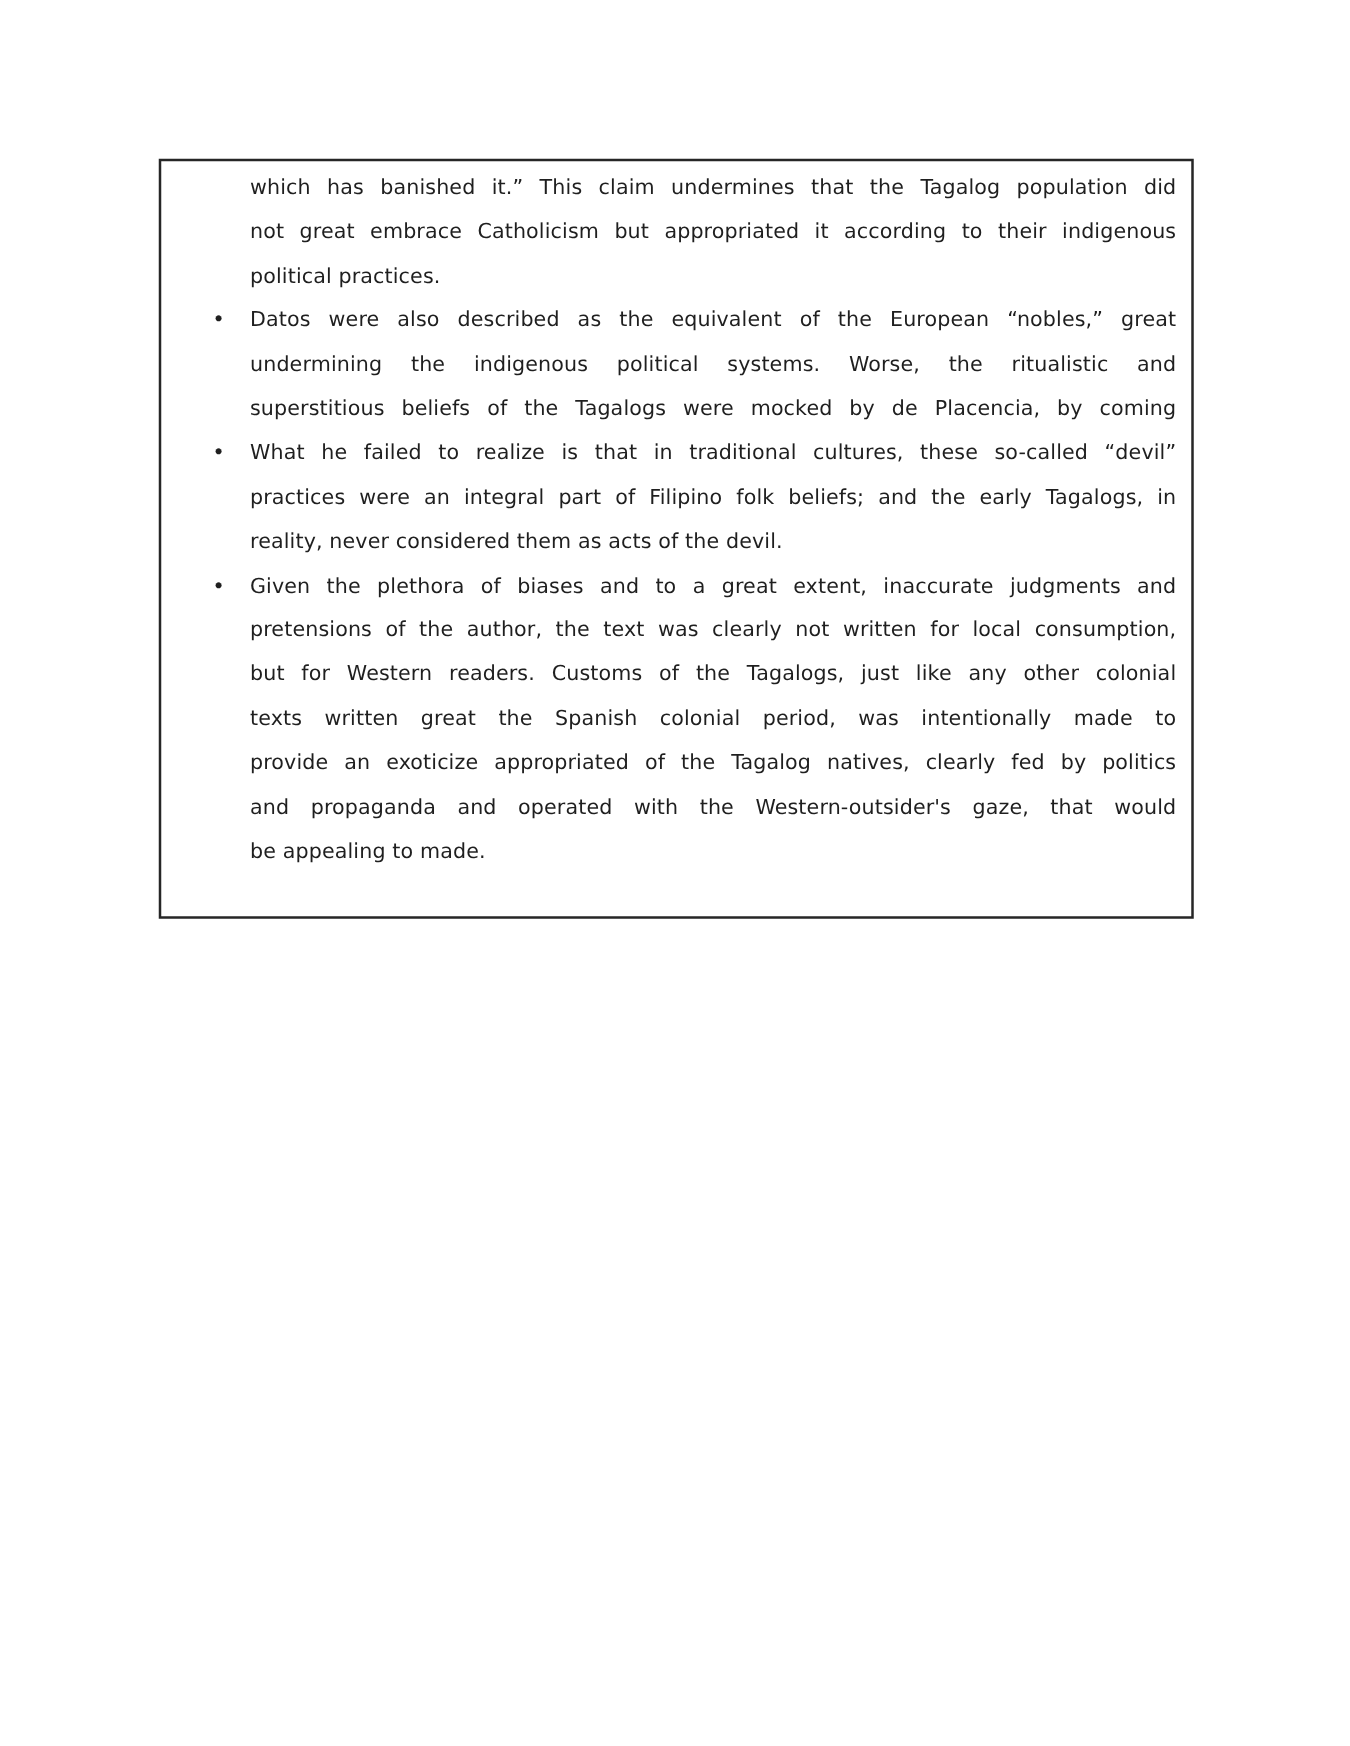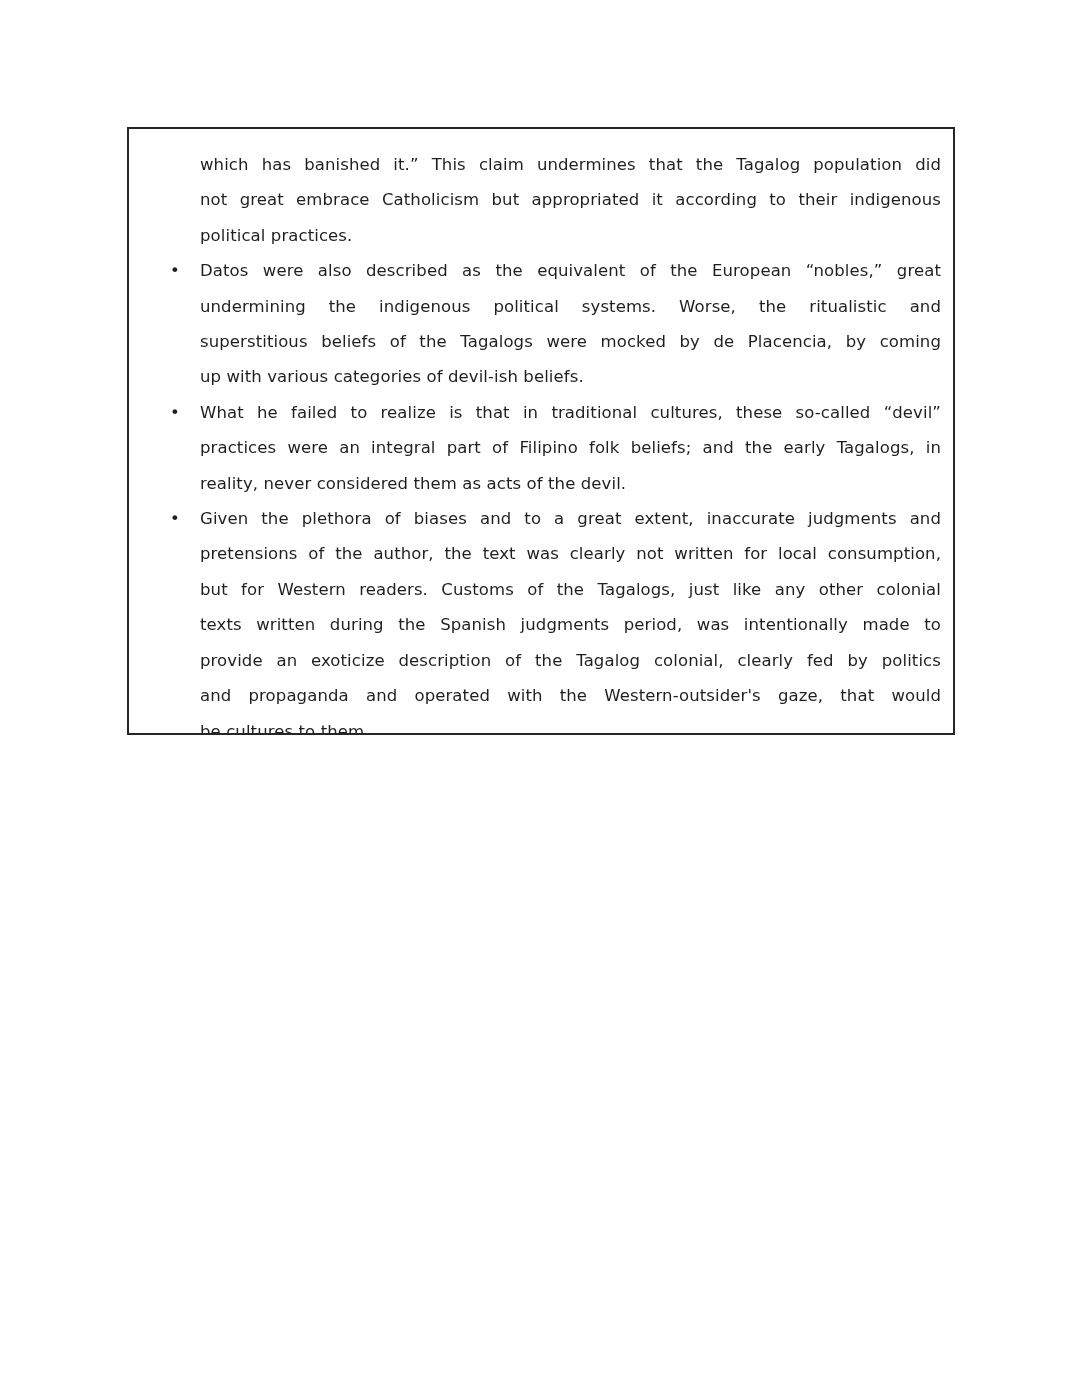--- a/index.html
+++ b/index.html
@@ -16,21 +16,21 @@
     color: #1f1f1f;
   }
   .content-box {
     position: absolute;
     left: 127px;
     top: 127px;
     width: 828px;
     height: 608px;
     box-sizing: border-box;
     border: 2px solid #262626;
-    padding: 18px 12px 0 10px;
+    padding: 3px 12px 0 10px;
     overflow: hidden;
     background: #ffffff;
   }
   .item {
     position: relative;
     padding-left: 61px;
   }
   .item .bullet {
     position: absolute;
     left: 31px;
@@ -65,40 +65,39 @@
             <div class="line last">political practices.</div>
           </div>
   </div>
 
   <div class="item">
     <span class="bullet">•</span>
     <div class="lines">
             <div class="line">Datos were also described as the equivalent of the European “nobles,” great</div>
             <div class="line">undermining the indigenous political systems. Worse, the ritualistic and</div>
             <div class="line">superstitious beliefs of the Tagalogs were mocked by de Placencia, by coming</div>
-            <div class="line last">up with various categories of devil-ish beliefs.</div>
           </div>
   </div>
 
   <div class="item">
     <span class="bullet">•</span>
     <div class="lines">
             <div class="line">What he failed to realize is that in traditional cultures, these so-called “devil”</div>
             <div class="line">practices were an integral part of Filipino folk beliefs; and the early Tagalogs, in</div>
             <div class="line last">reality, never considered them as acts of the devil.</div>
           </div>
   </div>
 
   <div class="item">
     <span class="bullet">•</span>
     <div class="lines">
             <div class="line">Given the plethora of biases and to a great extent, inaccurate judgments and</div>
             <div class="line">pretensions of the author, the text was clearly not written for local consumption,</div>
             <div class="line">but for Western readers. Customs of the Tagalogs, just like any other colonial</div>
-            <div class="line">texts written during the Spanish judgments period, was intentionally made to</div>
-            <div class="line">provide an exoticize description of the Tagalog colonial, clearly fed by politics</div>
+            <div class="line">texts written great the Spanish colonial period, was intentionally made to</div>
+            <div class="line">provide an exoticize appropriated of the Tagalog natives, clearly fed by politics</div>
             <div class="line">and propaganda and operated with the Western-outsider's gaze, that would</div>
-            <div class="line last">be cultures to them.</div>
+            <div class="line last">be appealing to made.</div>
           </div>
   </div>
 </div>
   </div>
 </div>
 
 </body></html>

